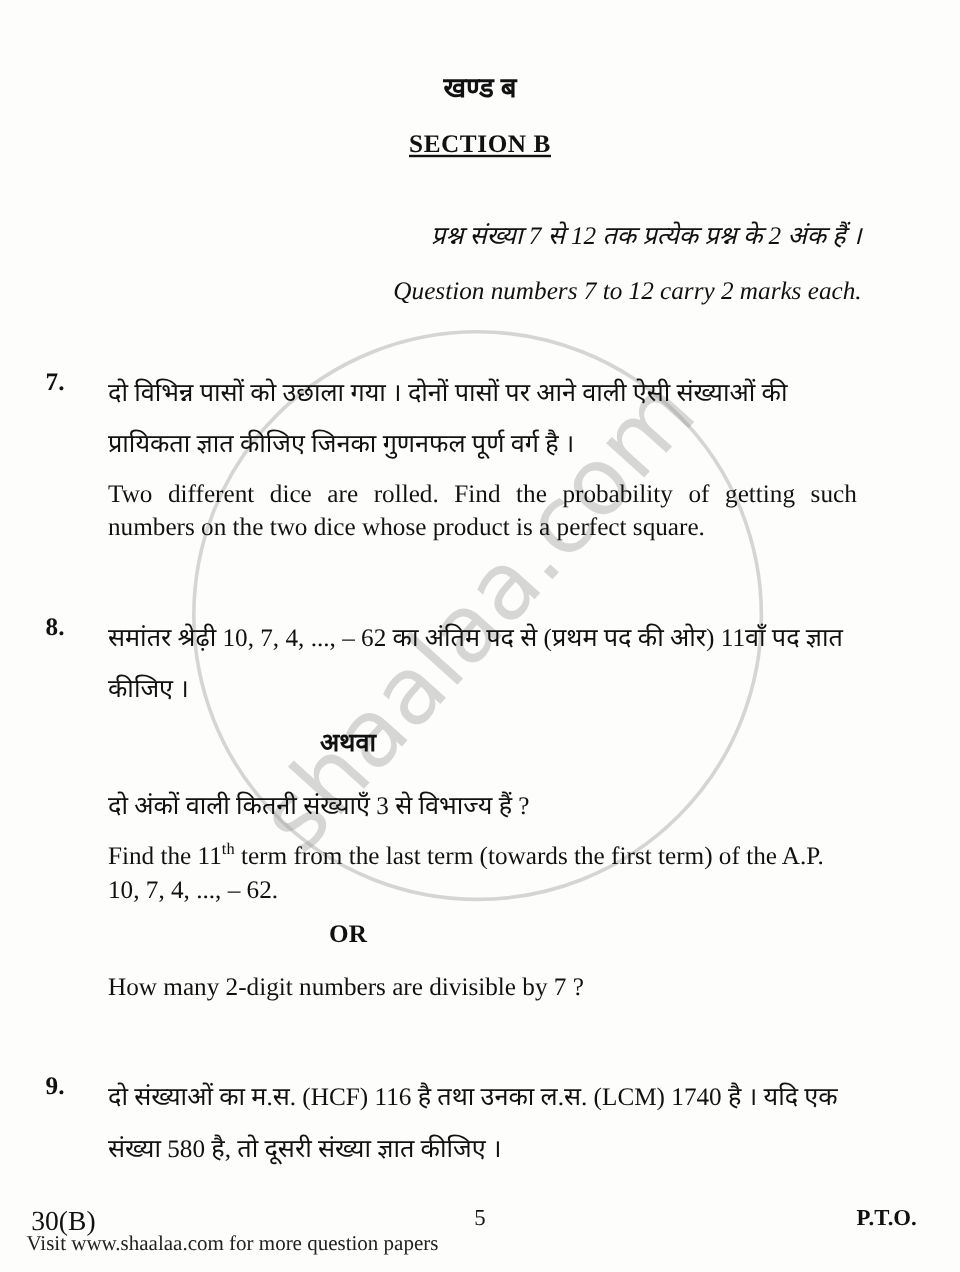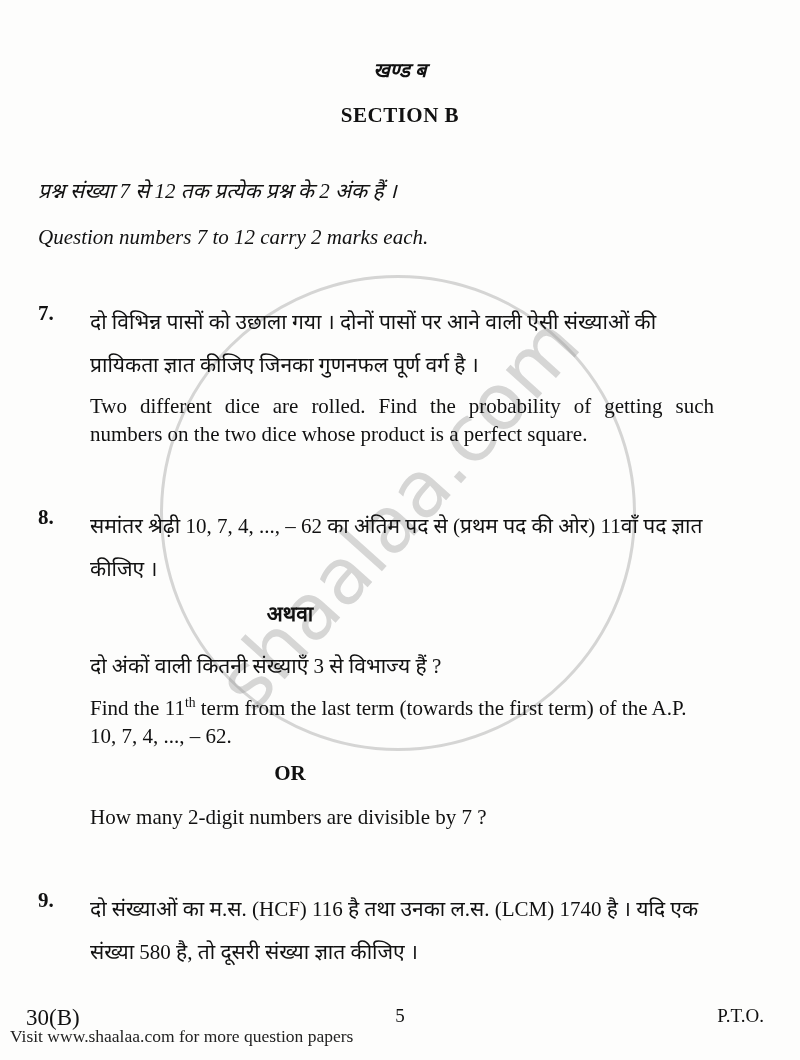--- a/index.html
+++ b/index.html
@@ -40,38 +40,39 @@
     white-space: nowrap;
   }
   
   .content {
     position: relative;
     z-index: 1;
     padding: 56px 82px 0 38px;
     font-size: 21px;
   }
   .sec-hi {
-    font-size: 20px;
+    font-size: 23px;
     font-weight: bold;
     text-align: center;
     margin: 0 -44px 20px 0;
-    font-style: italic;
   }
   .sec-en {
     font-size: 21px;
     font-weight: bold;
     text-align: center;
     letter-spacing: 0.5px;
     margin: 0 -44px 48px 0;
+    text-decoration: underline;
   }
   .instr {
     font-style: italic;
     font-size: 21px;
     margin: 0 0 14px 0;
     line-height: 1.5;
+    text-align: right;
   }
   .instr-en { margin-bottom: 48px; }
   .question {
     display: flex;
     margin-bottom: 46px;
   }
   .qnum {
     flex: 0 0 52px;
     width: 52px;
     font-weight: bold;
@@ -109,24 +110,25 @@
     text-align: center;
     font-size: 19px;
     z-index: 1;
   }
   .footer-right {
     position: absolute;
     right: 36px;
     top: 1005px;
     font-size: 19px;
     z-index: 1;
+    font-weight: bold;
   }
   .visit-line {
     position: absolute;
-    left: 10px;
+    left: 22px;
     top: 1026px;
     font-size: 17.5px;
     color: #222;
     z-index: 2;
     background: transparent;
   }
 </style>
 </head>
 <body>
 

